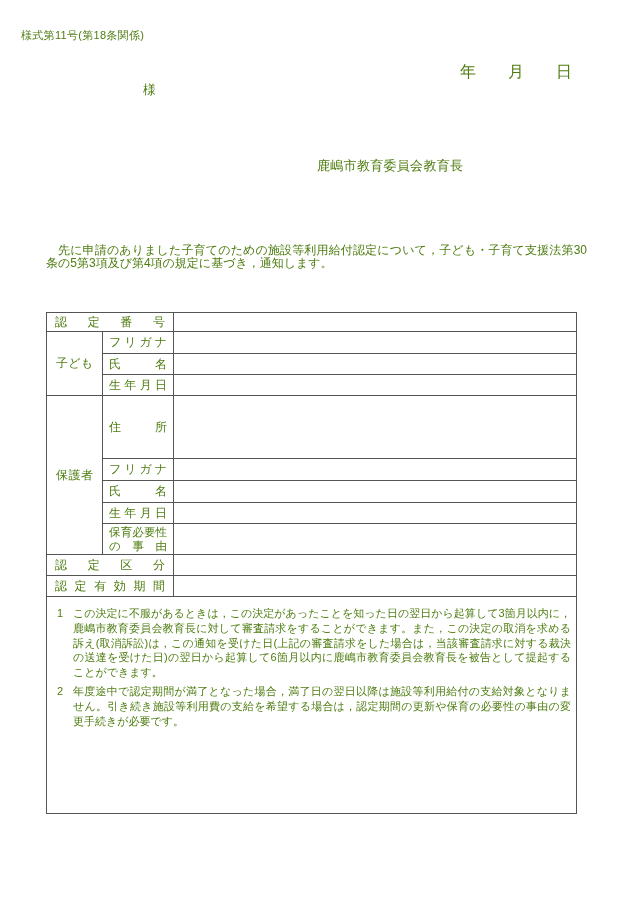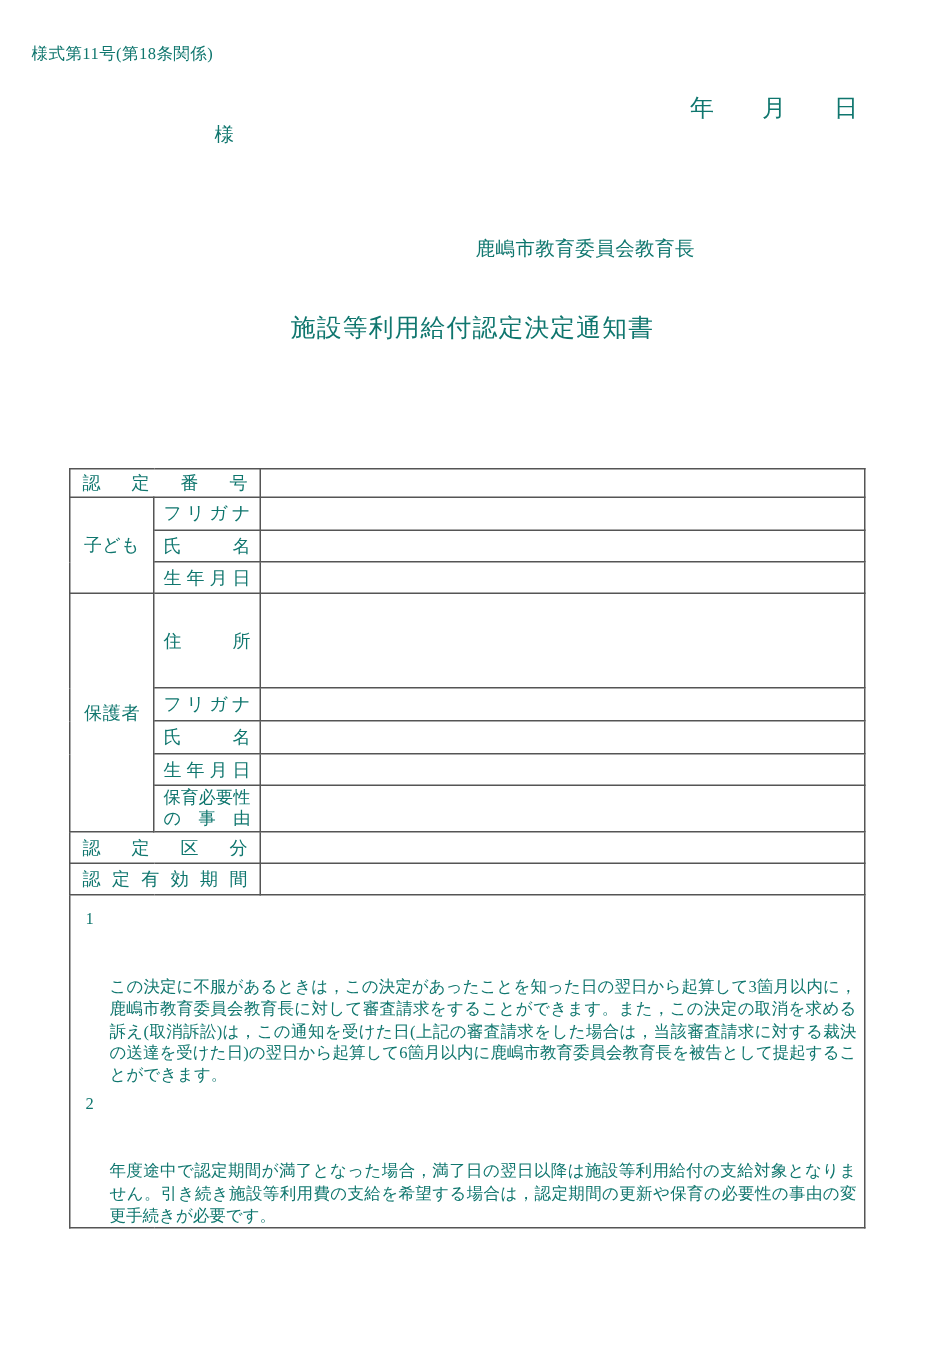--- a/index.html
+++ b/index.html
@@ -1,22 +1,22 @@
 <!DOCTYPE html>
 <html lang="ja"><head>
 <meta charset="utf-8">
 <style>
   html,body{margin:0;padding:0;background:#e8e8e8;}
   .page{
     position:relative;
     width:630px;height:903px;
     background:#ffffff;
     margin:0 auto;
-    font-family:Liberation Serif, serif;
-    color:#0f766e;
+    font-family:Liberation Sans, sans-serif;
+    color:#4d7c0f;
     overflow:hidden;
   }
   .form-number{position:absolute;left:21px;top:28px;font-size:11px;letter-spacing:.3px;}
   .issue-date{position:absolute;right:58px;top:62px;font-size:16px;}
   .addressee{position:absolute;left:143px;top:81px;font-size:13px;}
   .sender{position:absolute;left:317px;top:157px;font-size:13px;letter-spacing:.3px;}
   .doc-title{position:absolute;left:0;top:208px;width:100%;text-align:center;font-size:16.5px;letter-spacing:.8px;}
   .body-par{
     position:absolute;left:46px;top:244px;width:541px;margin:0;
     font-size:12px;line-height:13.4px;text-indent:12px;text-align:justify;
@@ -38,32 +38,32 @@
   td.lbl-sub.two-line .dist{line-height:14.5px;}
   td.val{background:#fff;}
   td.notes-cell{
     vertical-align:top;
     padding:9px 5px 0 10px;
     height:207px;
   }
   .note{display:flex;font-size:11px;line-height:14.8px;text-align:justify;}
   .note + .note{margin-top:4px;}
   .note-num{width:16px;flex:none;}
-  .note-text{flex:1;margin-top:45px;}
+  .note-text{flex:1;}
 </style>
 </head>
 <body>
 
 <div class="page">
 
   <div class="form-number">様式第11号(第18条関係)</div>
   <div class="issue-date">年　　月　　日</div>
   <div class="addressee">様</div>
   <div class="sender">鹿嶋市教育委員会教育長</div>
-  <div class="doc-title">施設等利用給付認定決定通知書</div>
+  <p class="body-par">先に申請のありました子育てのための施設等利用給付認定について，子ども・子育て支援法第30条の5第3項及び第4項の規定に基づき，通知します。</p>
 
   <table class="form-table">
     <colgroup>
       <col style="width:56px">
         <col style="width:71px">
         <col>
     </colgroup>
     <tbody>
       <tr style="height:19px">
         <td class="lbl-full" colspan="2">

